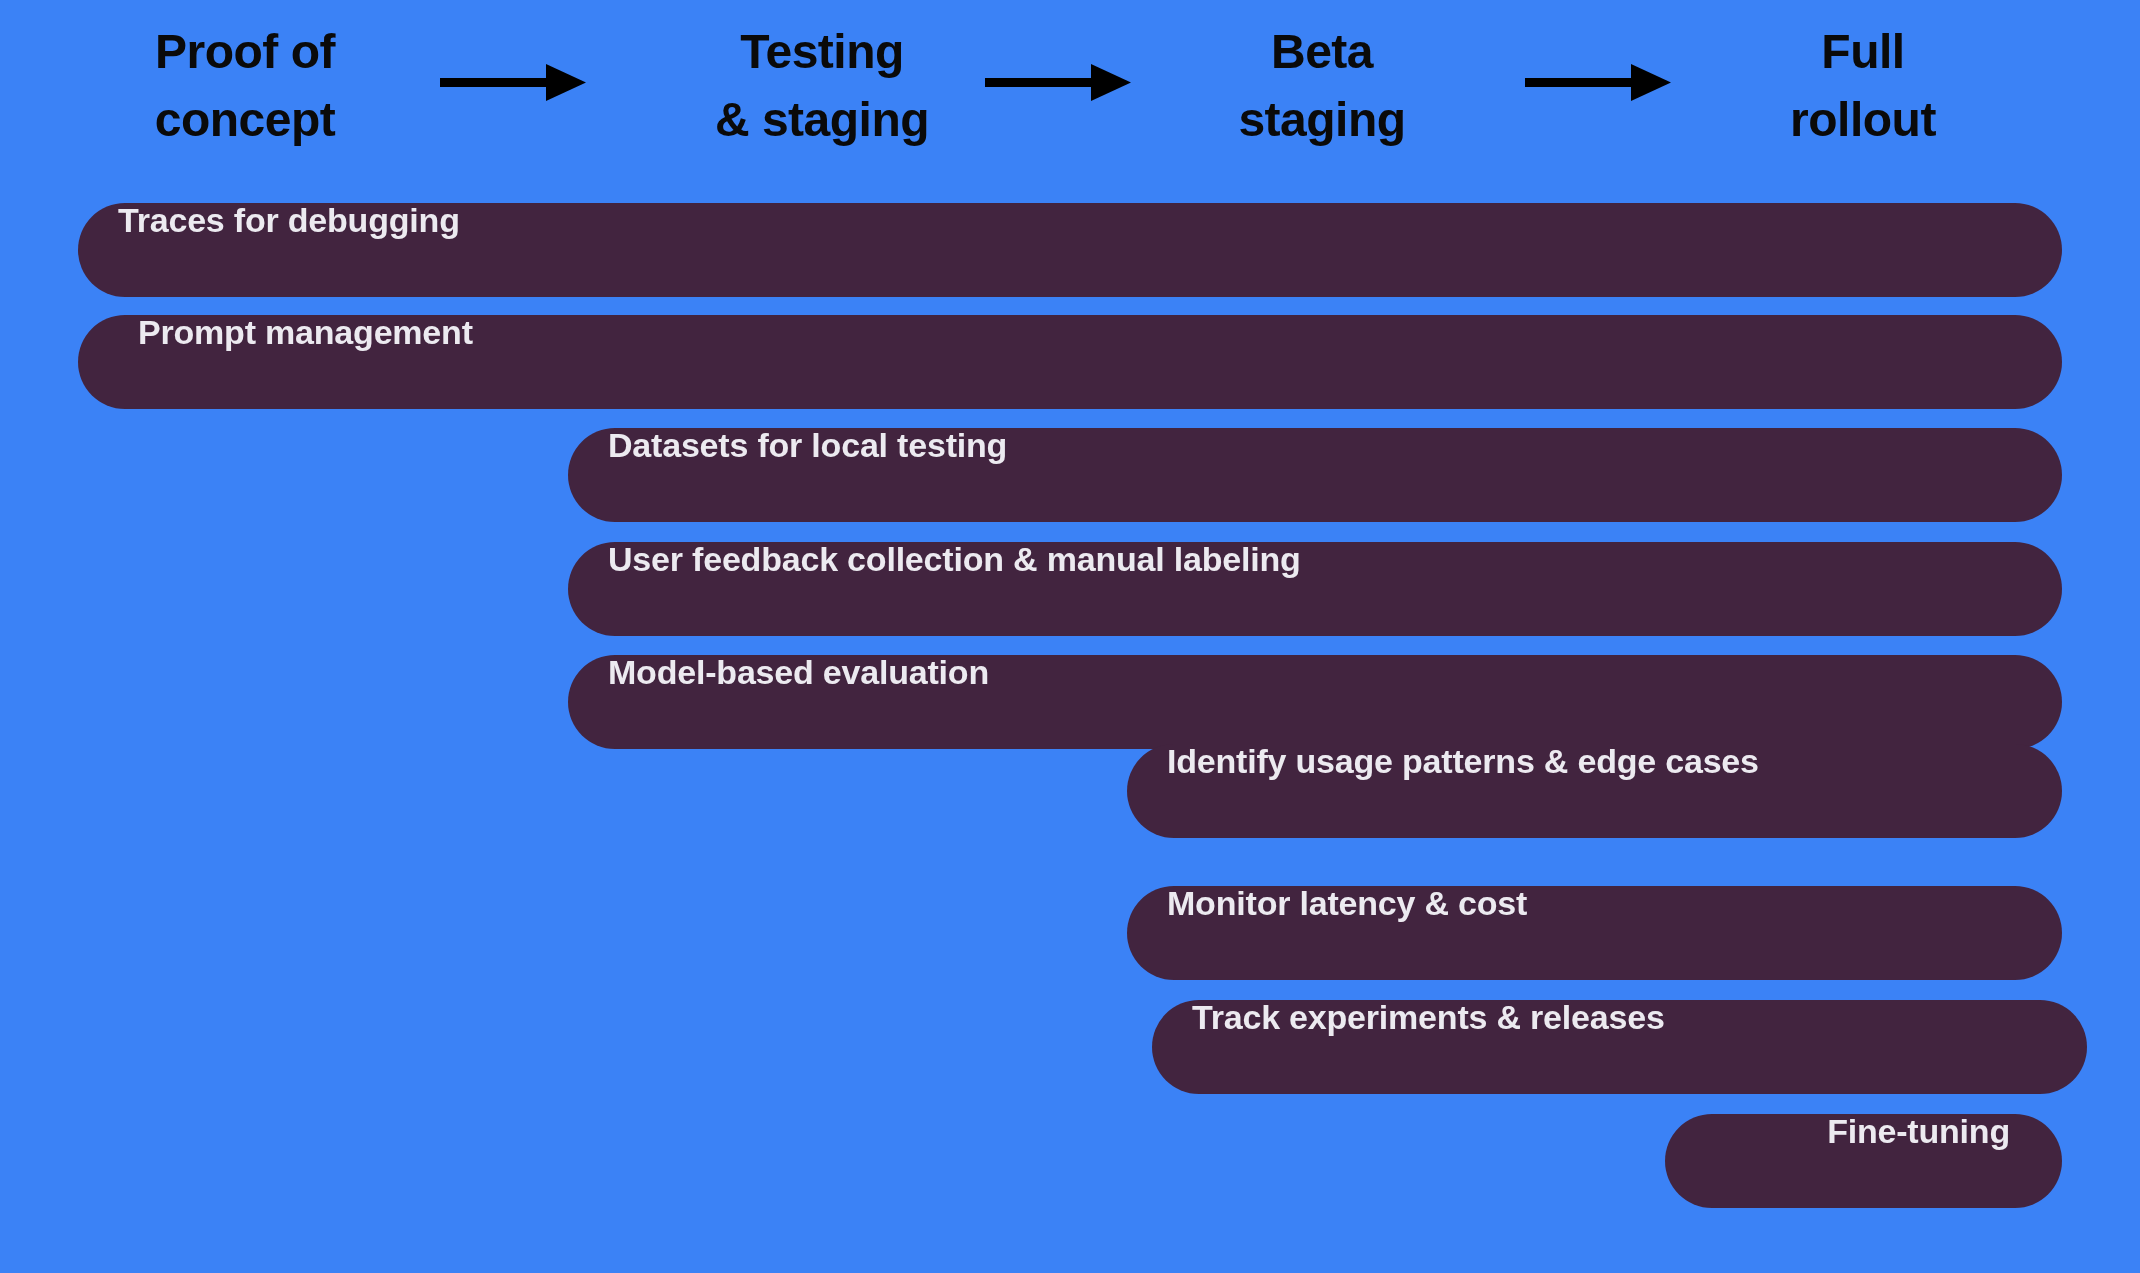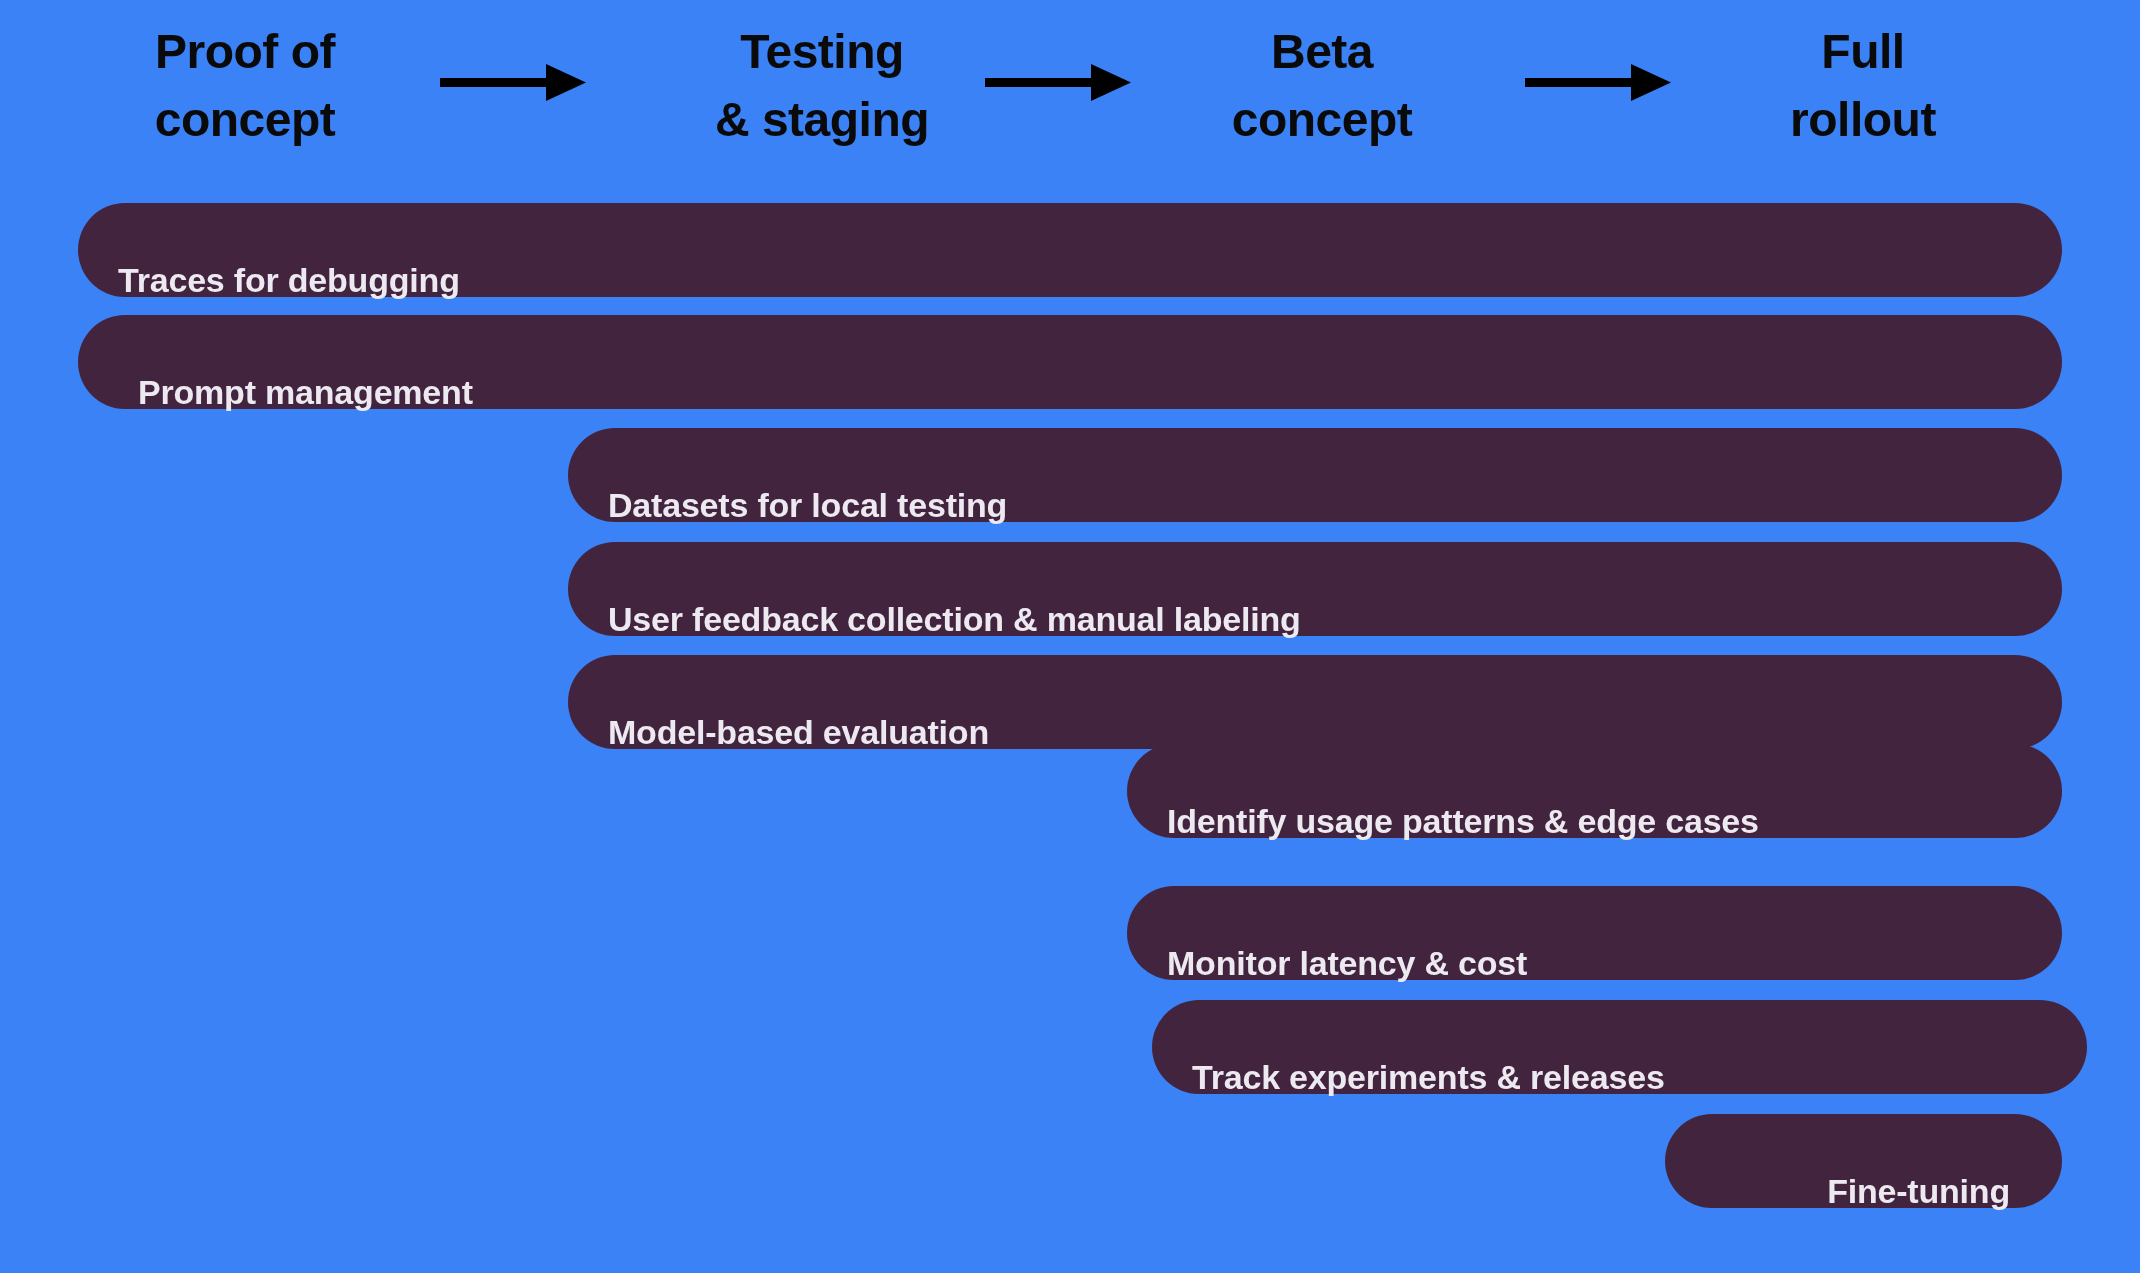--- a/index.html
+++ b/index.html
@@ -43,21 +43,21 @@
   }
   .stage-arrow svg { display: block; }
 
   
   .pill {
     position: absolute;
     height: 94px;
     background: #42243f;
     border-radius: 47px;
     display: flex;
-    align-items: flex-end;
+    align-items: flex-start;
     box-sizing: border-box;
     padding-left: 40px;
     padding-right: 36px;
   }
   .pill.align-right {
     justify-content: flex-end;
     padding-left: 48px;
     padding-right: 52px;
   }
   .pill-label {
@@ -74,21 +74,21 @@
 <body>
 
 <div id="canvas">
 
   <div id="stage-labels">
       <div class="stage-label" style="left: 245px; color: rgb(10, 10, 10);">Proof of
 concept</div>
       <div class="stage-label" style="left: 822px; color: rgb(10, 10, 10);">Testing
 &amp; staging</div>
       <div class="stage-label" style="left: 1322px; color: rgb(10, 10, 10);">Beta
-concept</div>
+staging</div>
       <div class="stage-label" style="left: 1863px; color: rgb(10, 10, 10);">Full
 rollout</div>
     </div>
   <div id="stage-arrows">
       <div class="stage-arrow" style="left: 440px; width: 146px;">
         <svg width="146" height="46" viewBox="0 0 146 46">
           <rect x="0" y="18" width="110" height="9" fill="#000000"></rect>
           <polygon points="106,4 146,22.5 106,41" fill="#000000"></polygon>
         </svg>
       </div>

